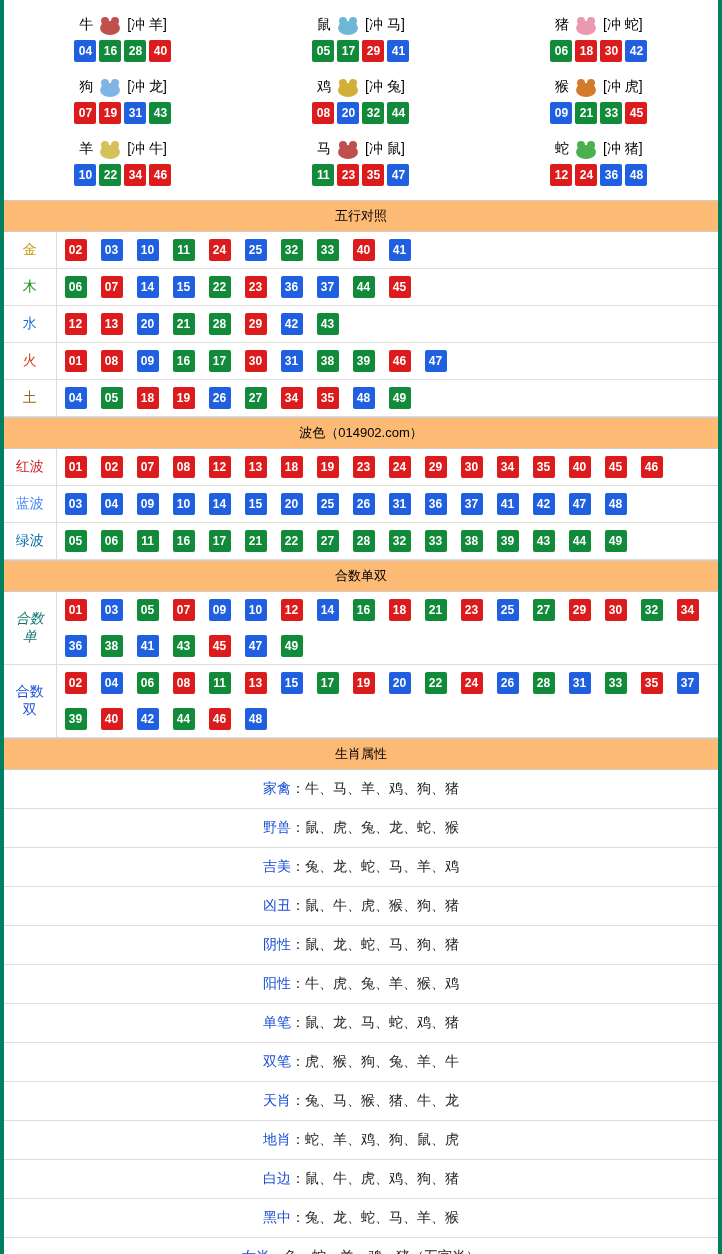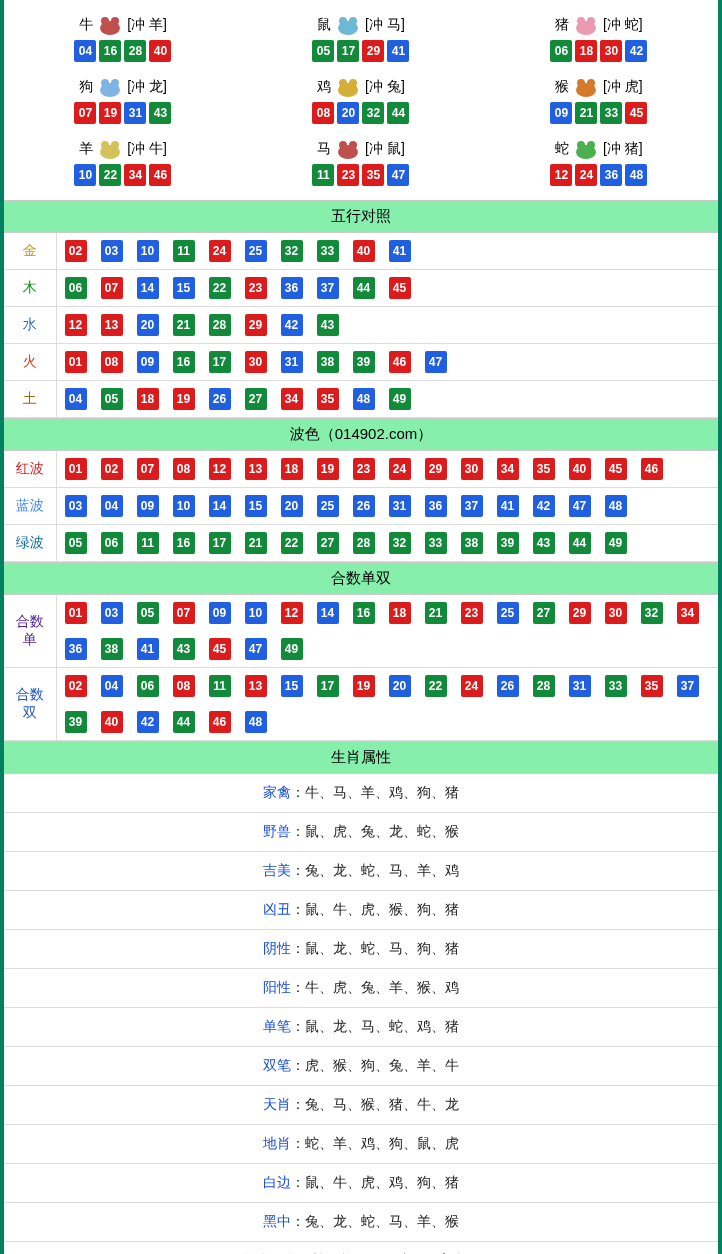--- a/index.html
+++ b/index.html
@@ -9,27 +9,27 @@
   .z-cell { width: 33.33%; text-align: center; padding: 4px 0 6px; }
   .z-top { display: flex; justify-content: center; align-items: center; height: 30px; }
   .z-name { color: #000; }
   .z-icon { width: 30px; height: 24px; margin: 0 2px; display:inline-block; }
   .z-conf { color: #000; }
   .balls { display: flex; justify-content: center; gap: 3px; }
   .ball { display:inline-flex; width:22px; height:22px; align-items:center; justify-content:center; color:#fff; font-size:12px; font-weight:bold; border-radius:2px; }
   .ball.r { background:#dc1c1c; }
   .ball.b { background:#1f5fe0; }
   .ball.g { background:#118a3a; }
-  .sec-head { background:#86efac; border-top:1px solid #ccc; border-bottom:1px solid #ccc; text-align:center; padding:6px 0; font-size:15px; }
+  .sec-head { background:#fdba74; border-top:1px solid #ccc; border-bottom:1px solid #ccc; text-align:center; padding:6px 0; font-size:13px; }
   table.num-table { width:100%; border-collapse:collapse; }
   table.num-table td { border-bottom:1px solid #ddd; padding:7px 8px; vertical-align:middle; }
   table.num-table td.lab { width:52px; text-align:center; font-size:14px; border-right:1px solid #ddd; }
   .lab.gold{color:#c59a10;} .lab.wood{color:#1a941a;} .lab.water{color:#1a6ad6;} .lab.fire{color:#d83a1a;} .lab.earth{color:#9c6b16;}
   .lab.red{color:#d01e1e;padding-left:8px;} .lab.blue{color:#3b82f6;margin-left:11px;} .lab.green{color:#0369a1;}
-  .lab.single{color:#4c1d95;} .lab.double{color:#1a4fd6;}
+  .lab.single{color:#0f766e;font-style:italic;} .lab.double{color:#1a4fd6;}
   .num-line { display:flex; flex-wrap:wrap; gap:14px; }
   .attr-list { }
   .attr-row { border-top:1px solid #ddd; text-align:center; padding:10px 14px; font-size:14px; }
   .attr-row:first-child{border-top:none;}
   .attr-key { color:#1a4fd6; }
   .attr-val { color:#222; }
   .z-icon svg{width:100%;height:100%;}
 </style>
 </head>
 <body>

